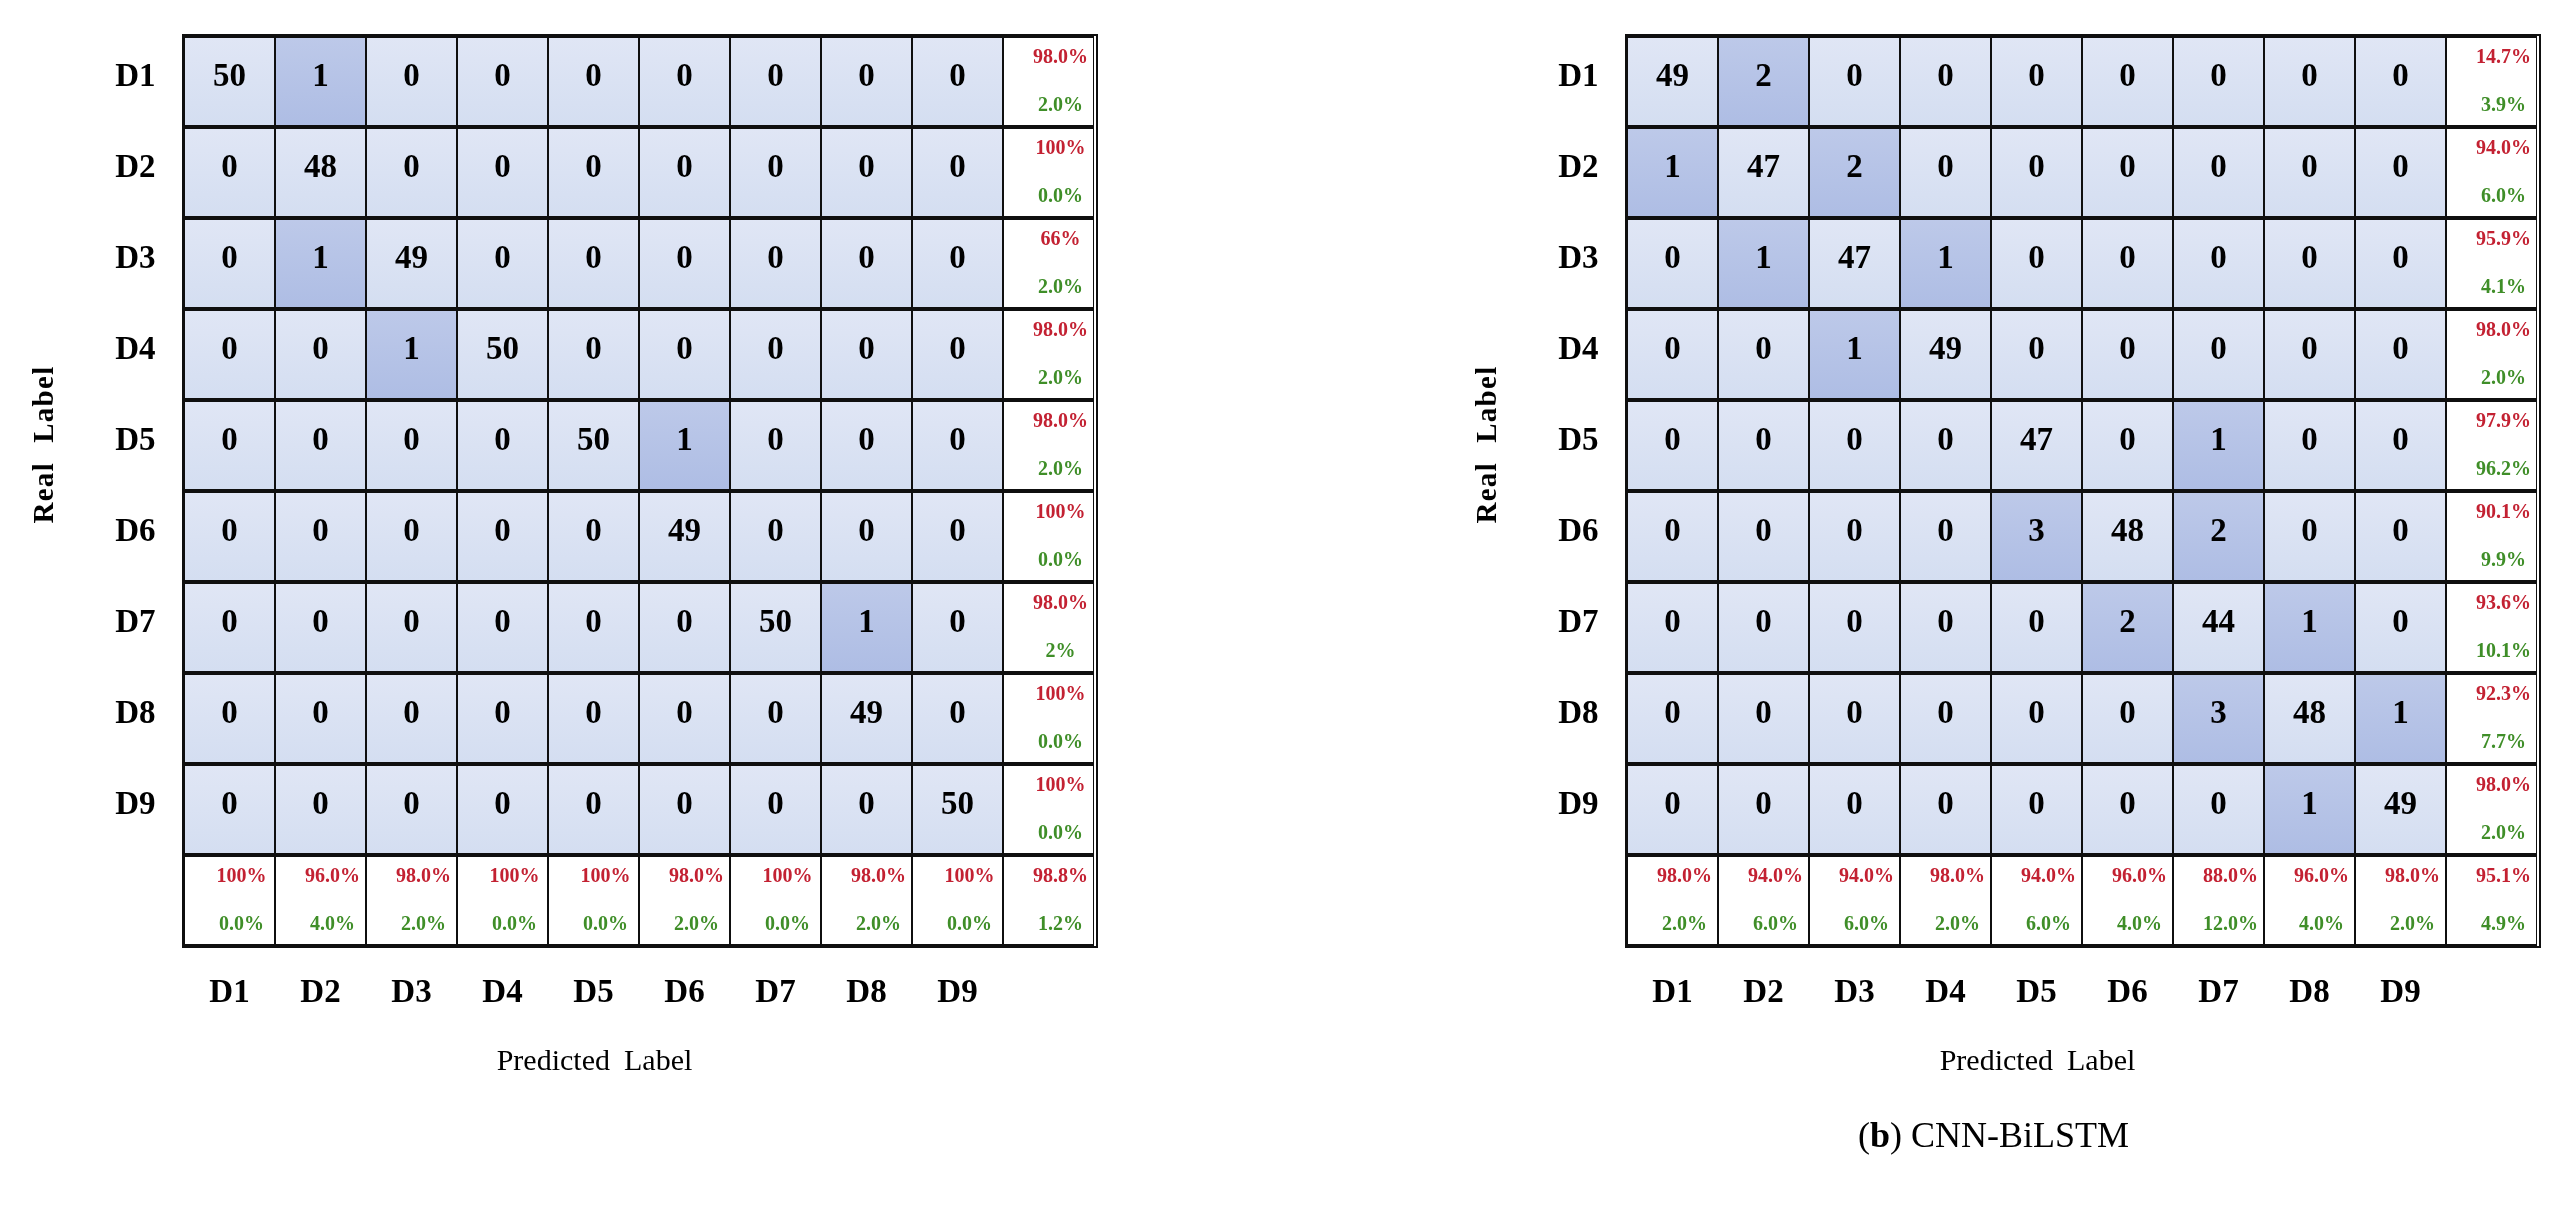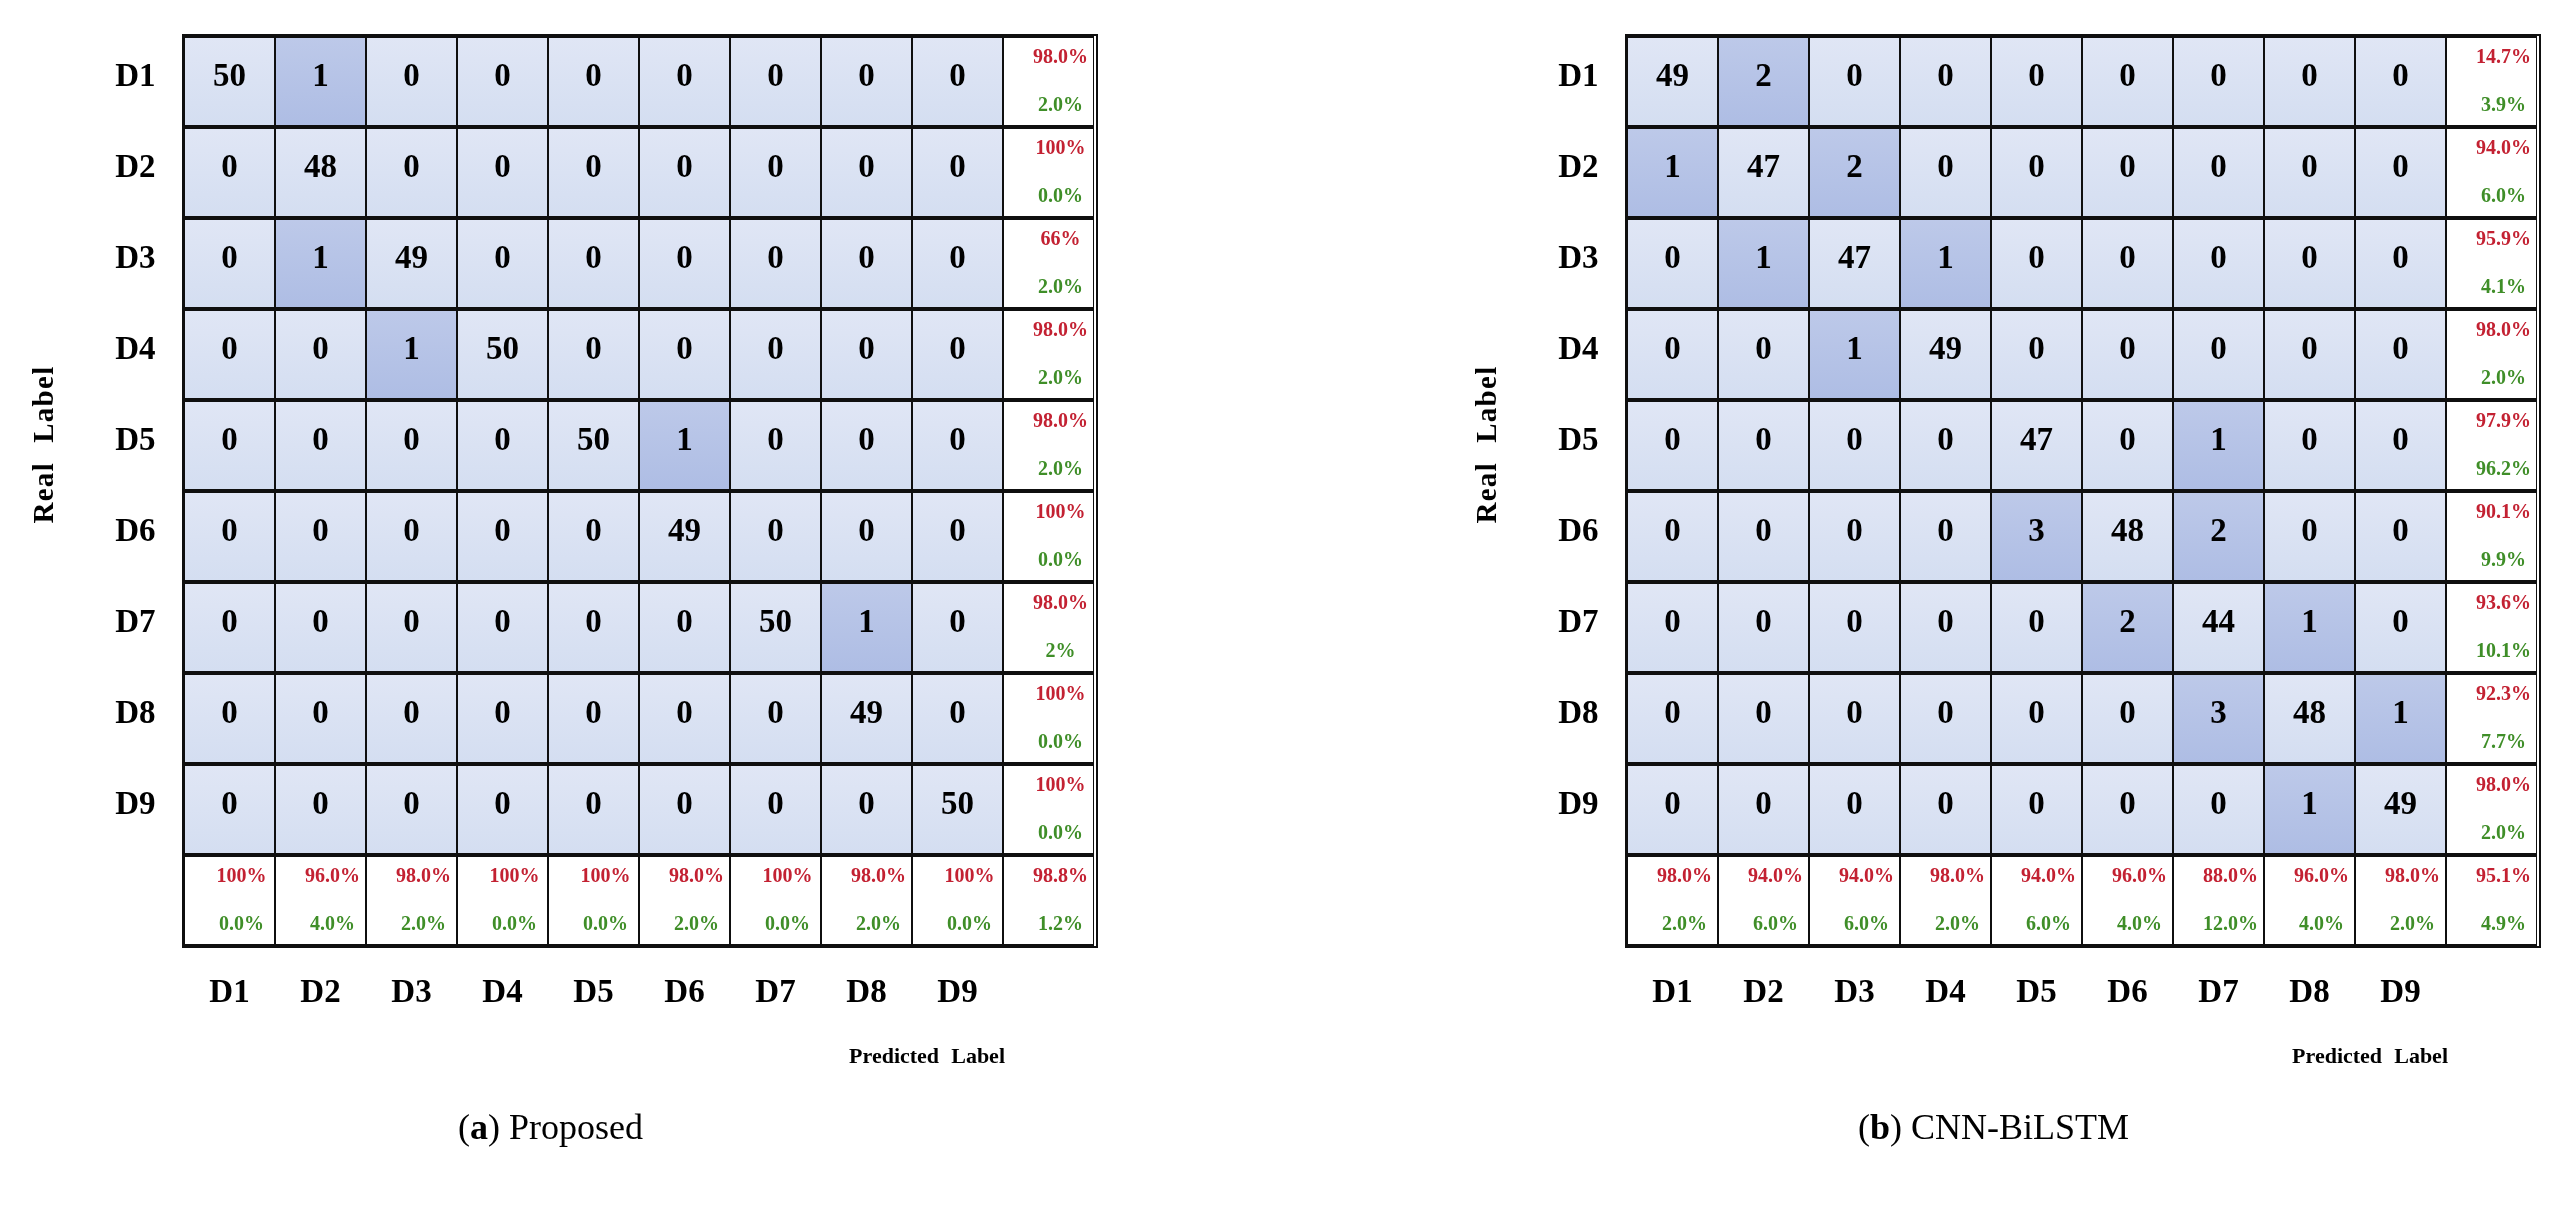--- a/index.html
+++ b/index.html
@@ -80,23 +80,23 @@
 
   .collabels {
     margin-left: 184px; width: 821px;
     display: grid; grid-template-columns: repeat(9, 91px);
     margin-top: 25px;
   }
   .col-label { text-align: center; font-weight: bold; font-size: 33px; }
 
   .xaxis {
     margin-left: 184px; width: 821px;
-    text-align: right;
+    text-align: center;
     margin-top: 33px;
-    font-weight: bold; font-size: 22px;
+    font-weight: normal; font-size: 30px;
     word-spacing: 6.6px;
   }
 
   .caption {
     width: 1101px;
     text-align: center;
     margin-top: 37px;
     font-size: 36px;
   }
   .caption .cap-letter { font-weight: bold; }
@@ -288,21 +288,20 @@
           <div class="col-label">D2</div>
           <div class="col-label">D3</div>
           <div class="col-label">D4</div>
           <div class="col-label">D5</div>
           <div class="col-label">D6</div>
           <div class="col-label">D7</div>
           <div class="col-label">D8</div>
           <div class="col-label">D9</div>
         </div>
       <div class="xaxis">Predicted Label</div>
-      <div class="caption"><span>(</span><span class="cap-letter">a</span><span>)</span> <span>Proposed</span></div>
     </div>
   </section>
 
   <section class="panel panel-b">
     <div class="inner">
       <div class="matrix-area">
         <div class="yaxis">
           <span>Real Label</span>
         </div>
         <div class="rowlabels">

